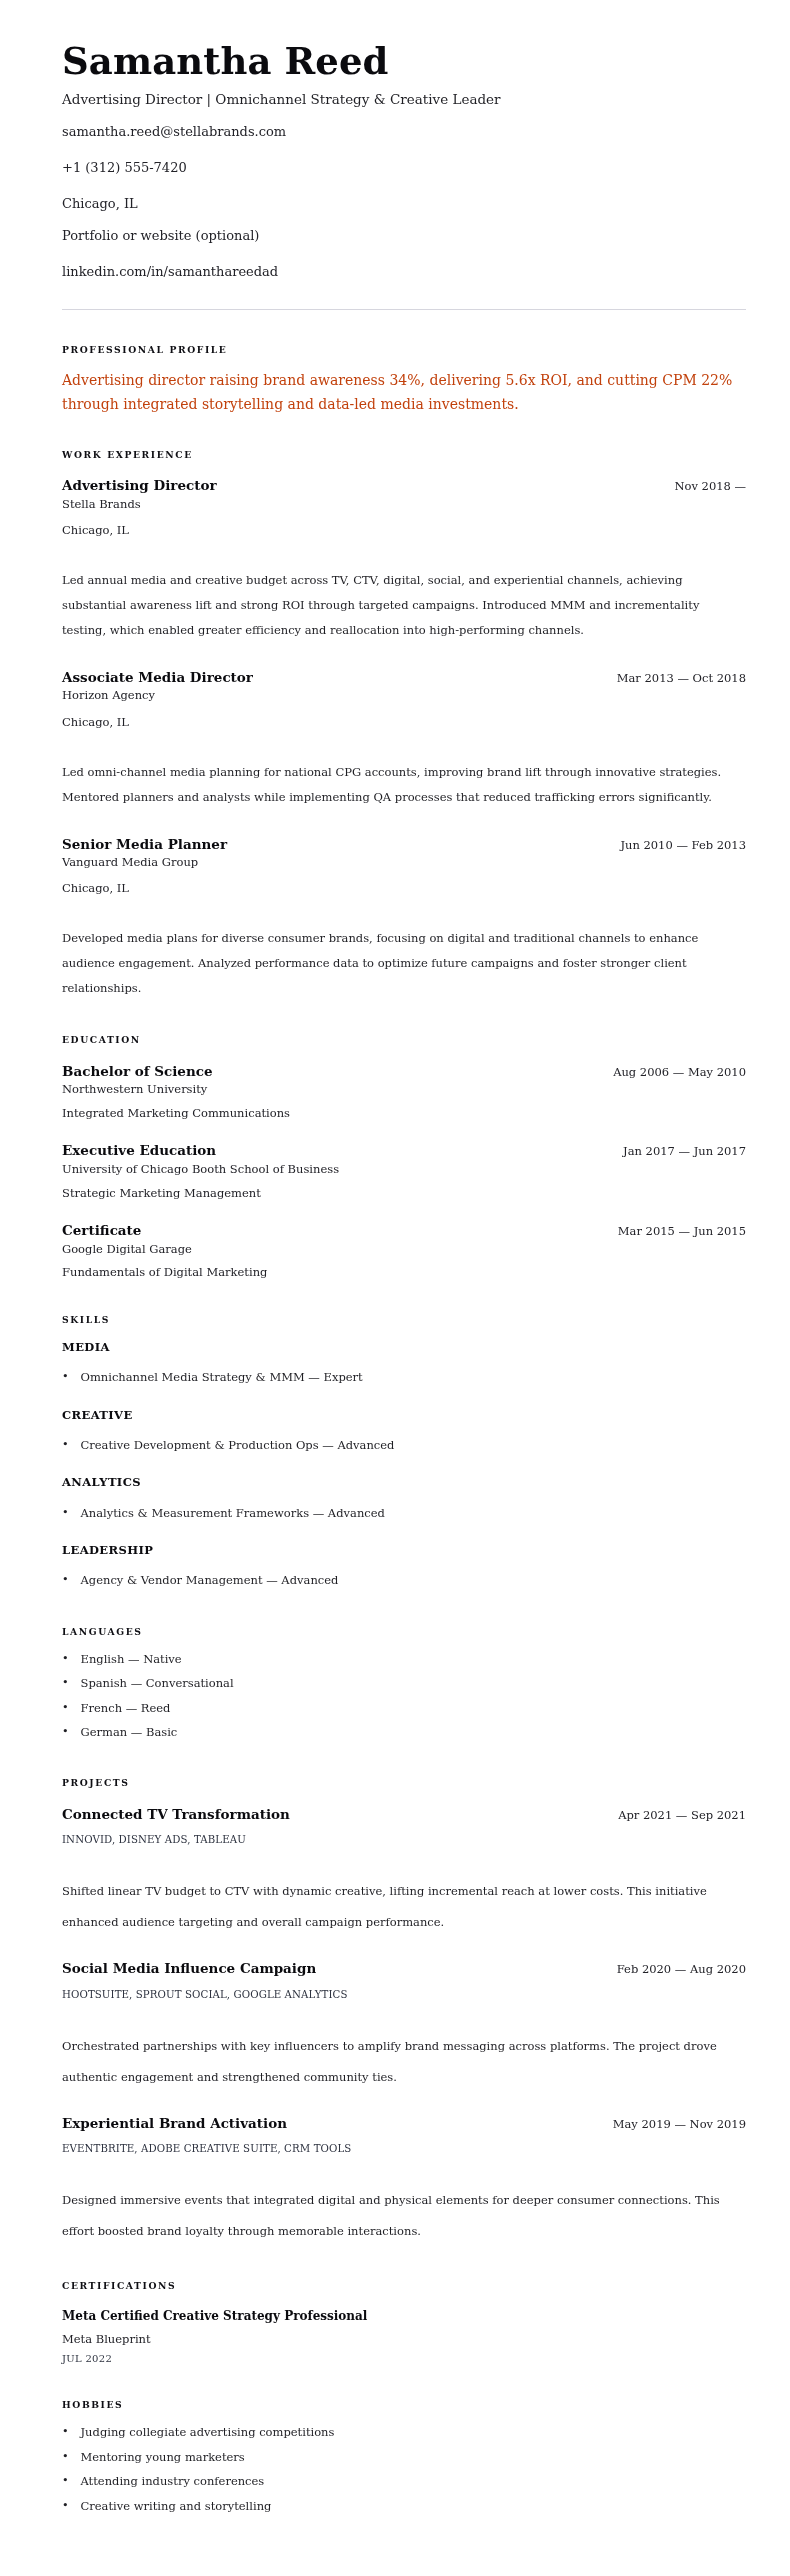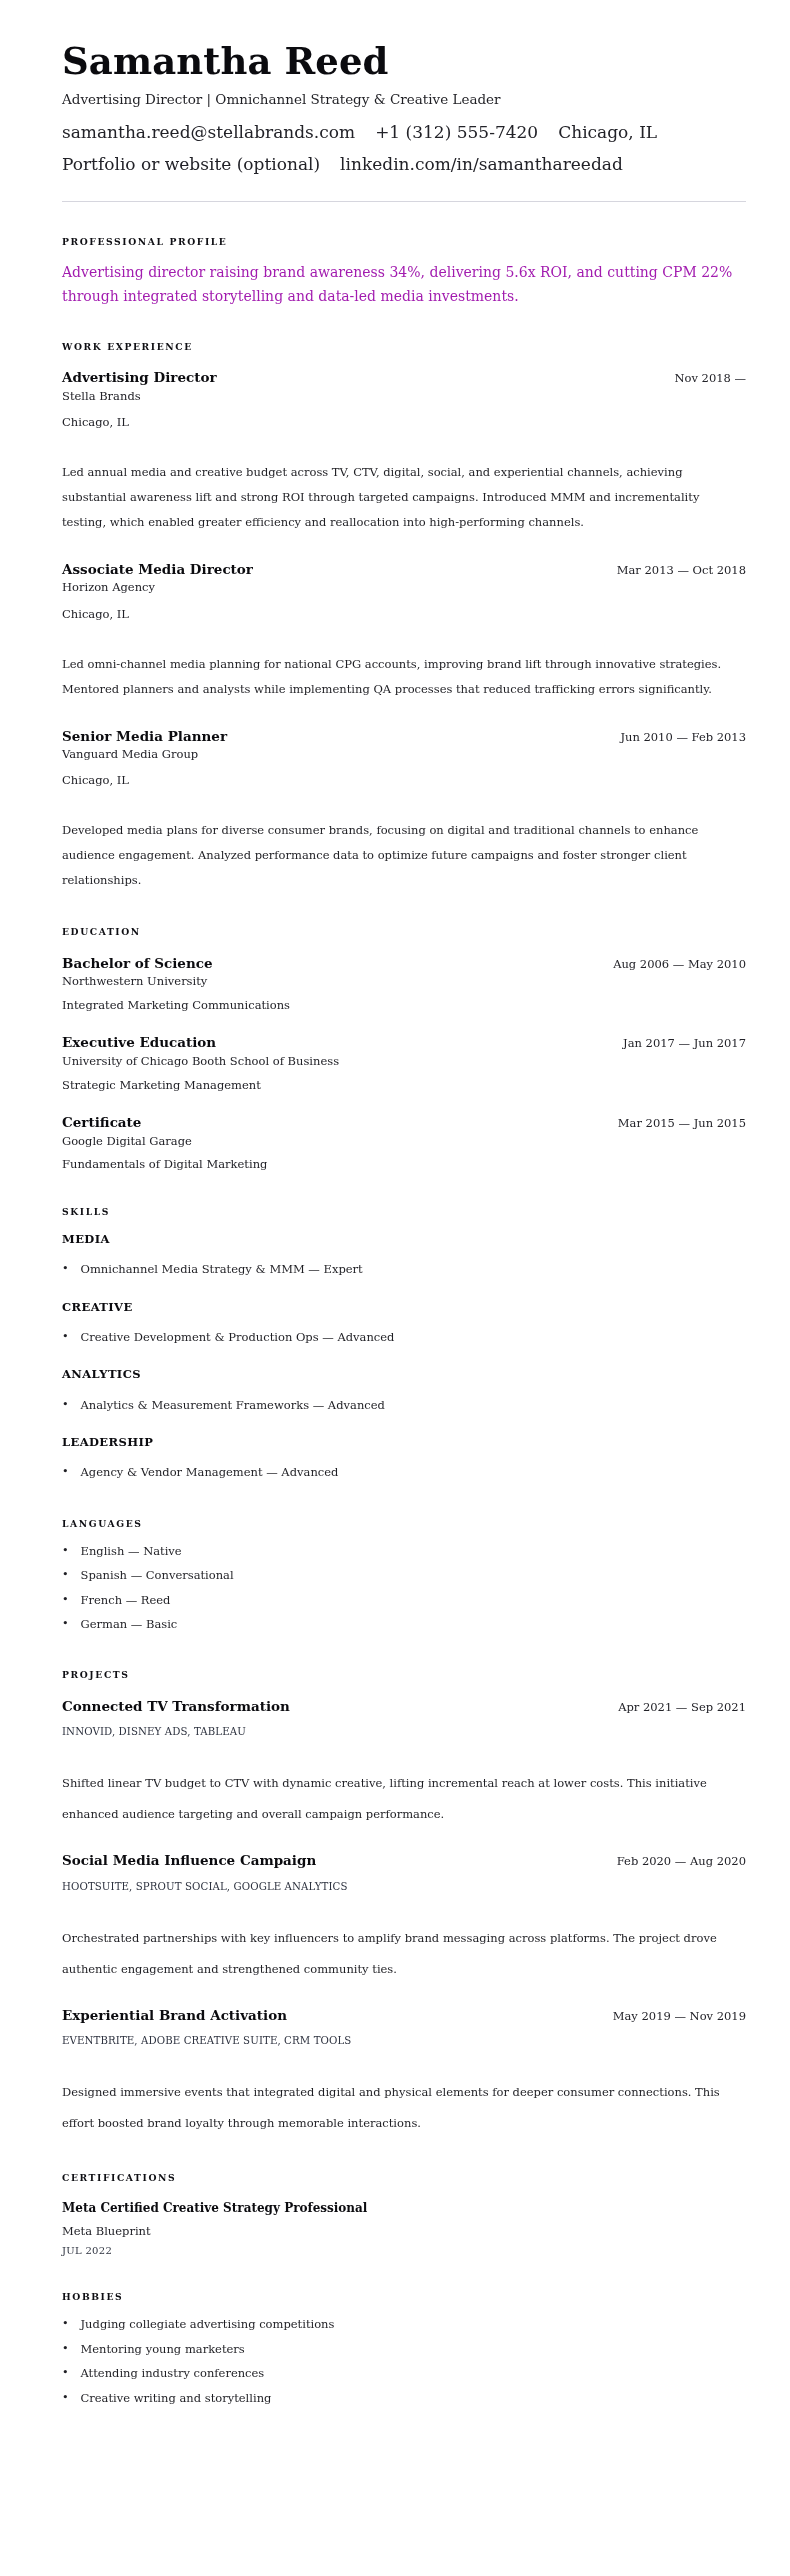--- a/index.html
+++ b/index.html
@@ -6,33 +6,33 @@
   html, body { background: #ffffff; }
   body {
     width: 791px;
     font-family: "DejaVu Serif", serif;
     color: #1f1f24;
   }
   .page { padding: 38px 45px 40px 62px; }
 
   .name { font-size: 37px; font-weight: bold; color: #0b0b0f; line-height: 47px; letter-spacing: 0.1px; }
   .headline { font-size: 13.5px; color: #1f1f24; margin-top: 4px; line-height: 20px; }
-  .contact-row { display: flex; gap: 20px; font-size: 17px; color: #222228; line-height: 16px; }
+  .contact-row { display: flex; gap: 20px; font-size: 13px; color: #222228; line-height: 16px; flex-direction: column; }
   .contact-row.first { margin-top: 14.5px; }
   .contact-row + .contact-row { margin-top: 16px; }
   .divider { height: 1.3px; background: #d6d6de; margin-top: 29px; }
 
   .section-title {
     font-size: 9.2px; font-weight: bold; letter-spacing: 1.6px;
     color: #0f0f14; text-transform: uppercase; line-height: 13px;
   }
   .sec { margin-top: 32px; }
   .sec.first { margin-top: 33px; }
 
-  .profile-text { font-size: 14px; line-height: 24px; margin-top: 12px; color: #a21caf; }
+  .profile-text { font-size: 14px; line-height: 24px; margin-top: 12px; color: #c2410c; }
 
   .entry-head { display: flex; justify-content: space-between; align-items: baseline; }
   .entry-title { font-size: 13.5px; font-weight: bold; color: #0b0b0f; line-height: 20px; }
   .entry-date { font-size: 11.5px; color: #222228; line-height: 18.5px; }
   .entry-sub { font-size: 11.5px; line-height: 17px; color: #222228; }
   .entry-loc { font-size: 11.5px; line-height: 17px; color: #222228; margin-top: 9.2px; }
   .entry-desc { font-size: 11.5px; line-height: 25px; color: #1f1f24; margin-top: 29px; }
 
   .work-entry { margin-top: 14.5px; }
   .work-entry + .work-entry { margin-top: 24px; }

